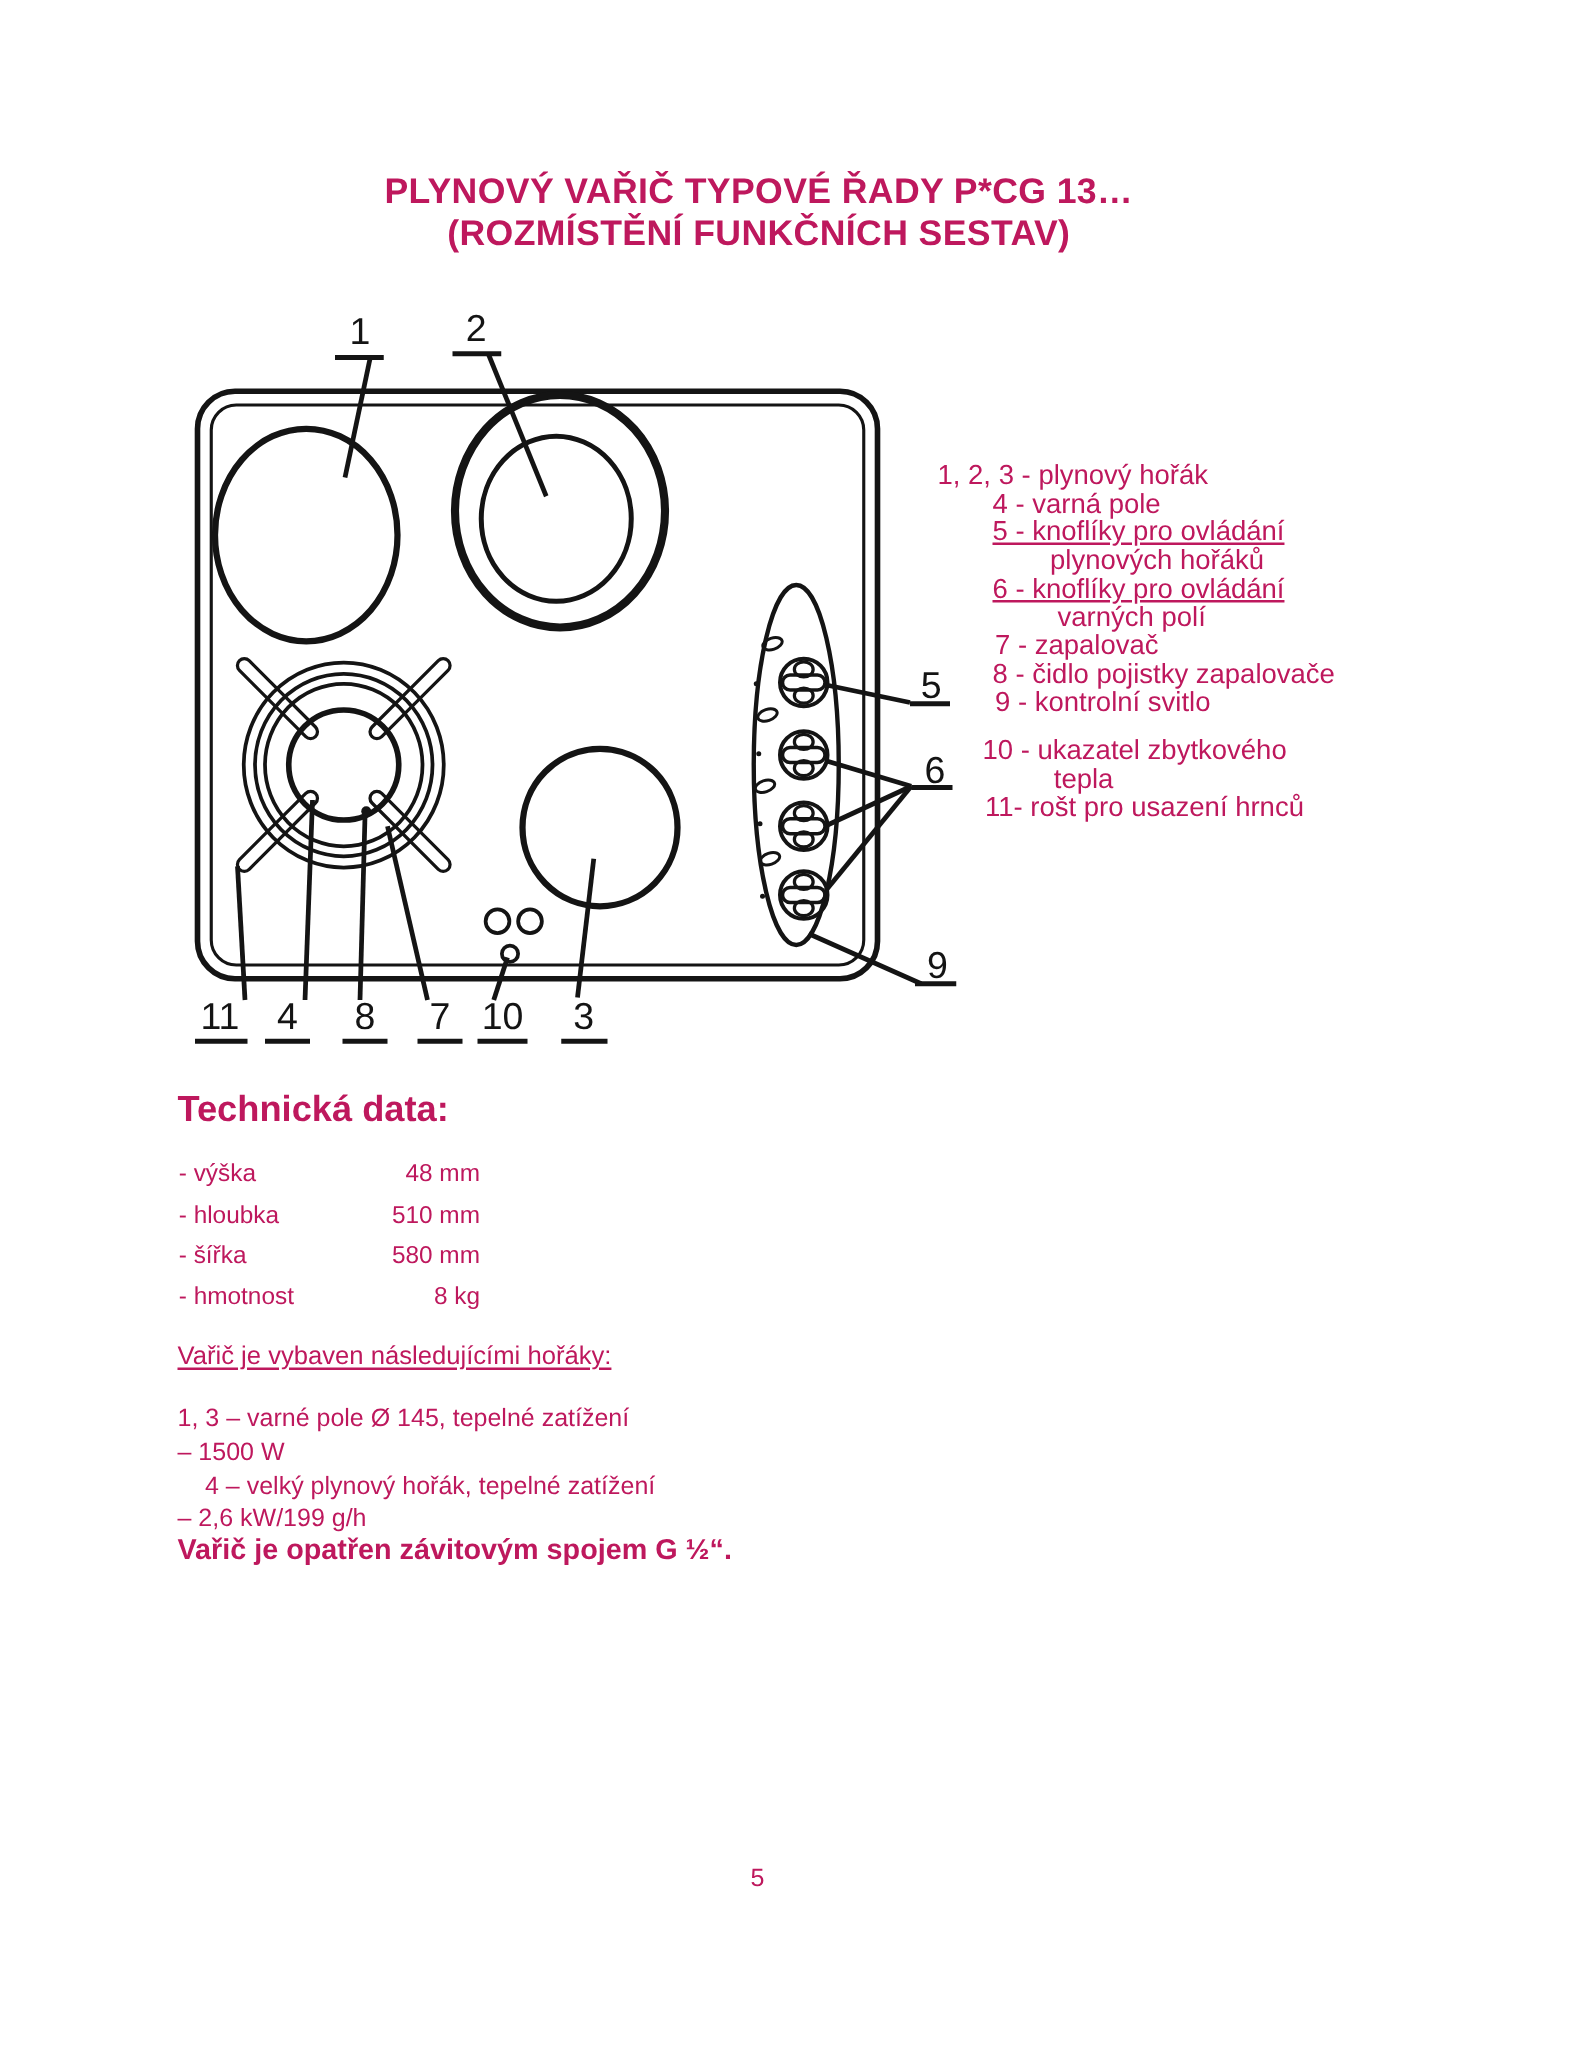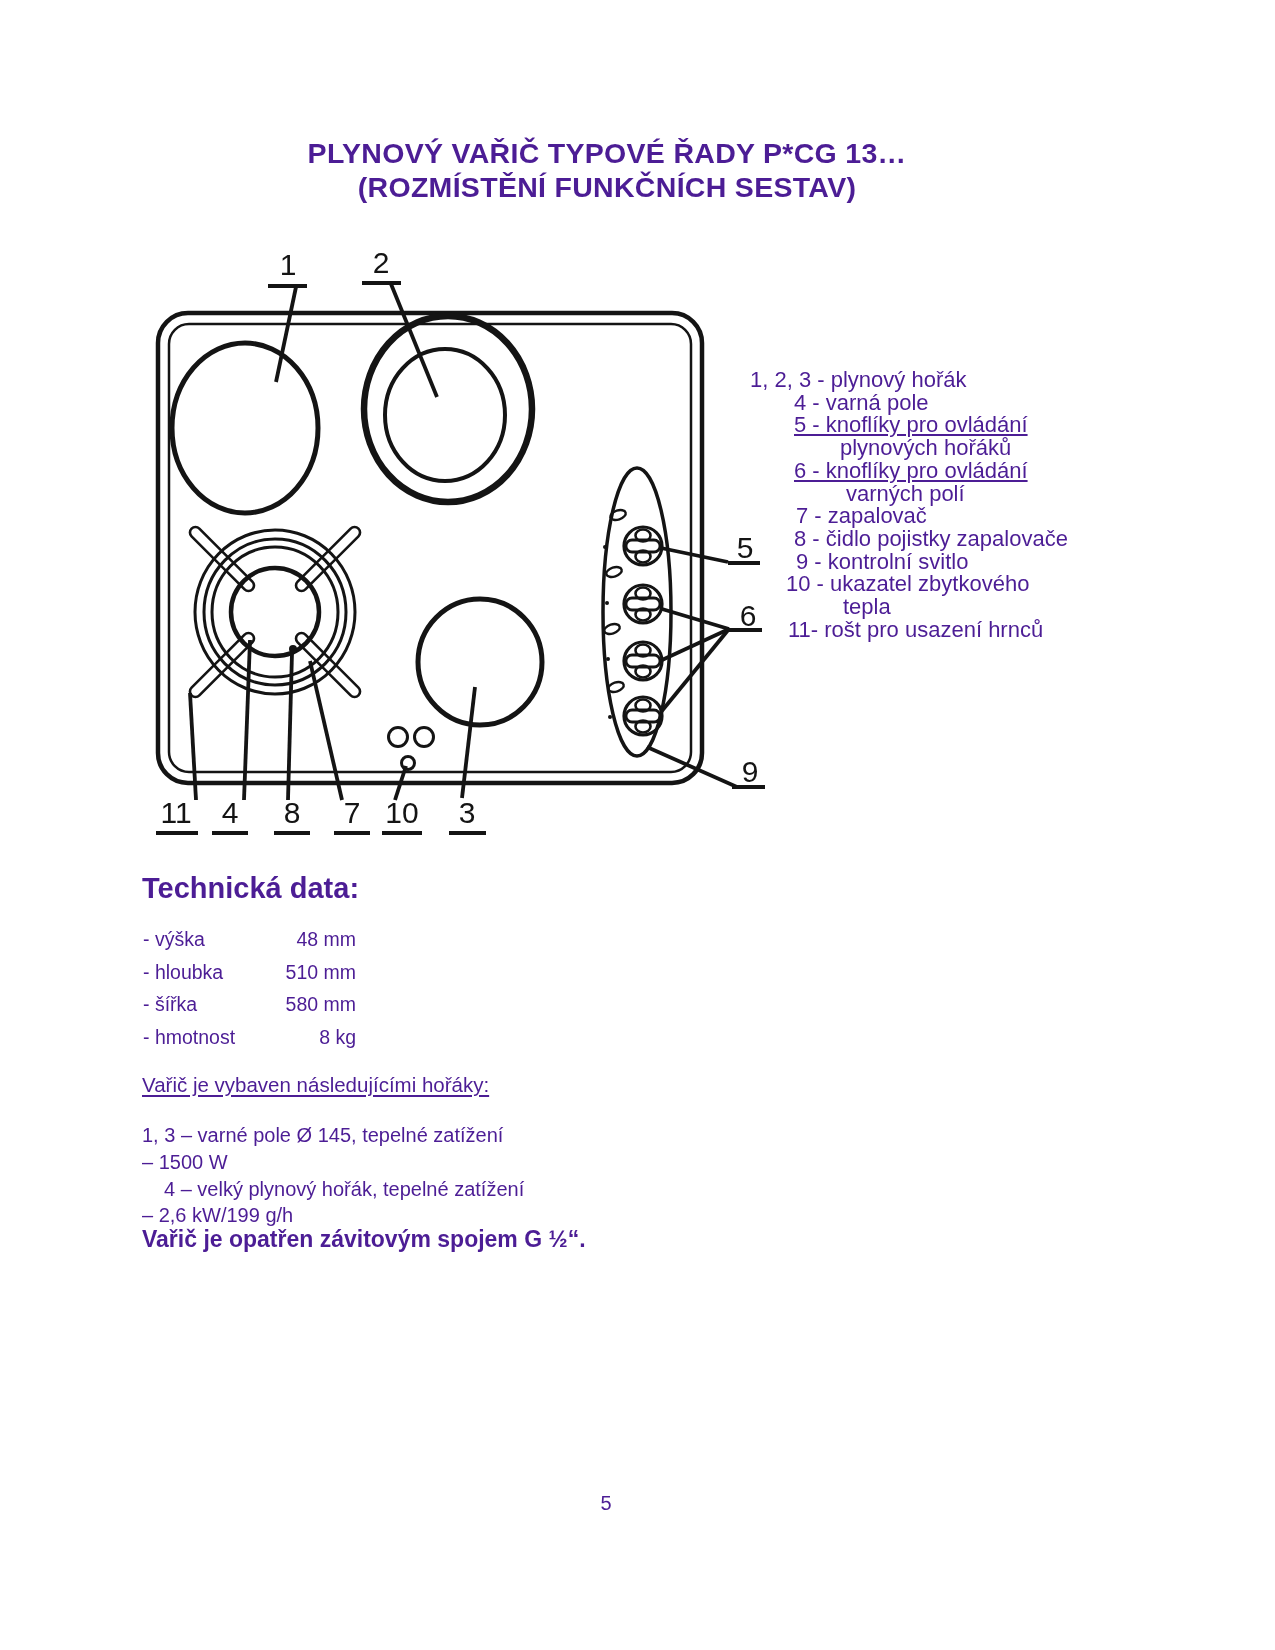--- a/index.html
+++ b/index.html
@@ -1,35 +1,35 @@
 <!DOCTYPE html>
 <html><head>
 <meta charset="utf-8">
 <style>
   html,body { margin:0; padding:0; background:#888; }
   .page {
     position:relative; width:1275px; height:1650px;
     background:#ffffff; margin:0 auto; overflow:hidden;
-    font-family:"Liberation Sans", sans-serif; color:#4c1d95;
+    font-family:"Liberation Sans", sans-serif; color:#be185d;
   }
   .title {
     position:absolute; left:0; top:136px; width:1214px;
     text-align:center; font-size:28.5px; font-weight:bold;
     line-height:34px; letter-spacing:0.3px;
   }
   svg.diagram { position:absolute; left:140px; top:225px; width:640px; height:620px; }
   svg.diagram .ln  { stroke:#141414; fill:none; }
   svg.diagram text { font-family:"Liberation Sans", sans-serif; font-size:30px; font-weight:500; fill:#141414; }
   .legend {
     position:absolute; left:748px; top:369px; width:320px;
     font-size:22px; line-height:22.7px; white-space:nowrap;
   }
   .tech-heading { position:absolute; left:142px; top:872px; font-size:29px; font-weight:bold; }
   .tech-rows { position:absolute; left:143px; top:928px; width:300px; font-size:19.5px; }
-  .tech-row { display:flex; height:32.5px; }
+  .tech-row { display:flex; height:32.5px;gap:28px; }
   .t-label { width:137px; }
   .t-value { width:76px; text-align:right; }
   .burner-heading {
     position:absolute; left:142px; top:1073px; font-size:20.5px;
     text-decoration:underline; text-underline-offset:3px;
   }
   .burner-rows { position:absolute; left:142px; top:1122px; width:900px; font-size:20px; line-height:26.8px; }
   .burner-row { display:flex;flex-direction:column; }
   .b-item { width:570px; box-sizing:border-box; }
   .b-item.indent { padding-left:22px; }
@@ -176,21 +176,21 @@
   <div class="legend" id="legend">
       <div style="padding-left: 2px;">1, 2, 3 - plynový hořák</div>
       <div style="padding-left: 46px;">4 - varná pole</div>
       <div style="padding-left: 46px; text-decoration: underline;">5 - knoflíky pro ovládání</div>
       <div style="padding-left: 92px;">plynových hořáků</div>
       <div style="padding-left: 46px; text-decoration: underline;">6 - knoflíky pro ovládání</div>
       <div style="padding-left: 98px;">varných polí</div>
       <div style="padding-left: 48px;">7 - zapalovač</div>
       <div style="padding-left: 46px;">8 - čidlo pojistky zapalovače</div>
       <div style="padding-left: 48px;">9 - kontrolní svitlo</div>
-      <div style="padding-left: 38px;">10 - ukazatel zbytkového</div>
+      <div style="padding-left: 38px; margin-top: 16px;">10 - ukazatel zbytkového</div>
       <div style="padding-left: 95px;">tepla</div>
       <div style="padding-left: 40px;">11- rošt pro usazení hrnců</div>
     </div>
 
   <div class="tech-heading">Technická data:</div>
   <div class="tech-rows" id="tech-rows">
       <div class="tech-row">
         <span class="t-label">- výška</span>
         <span class="t-value">48 mm</span>
       </div>

